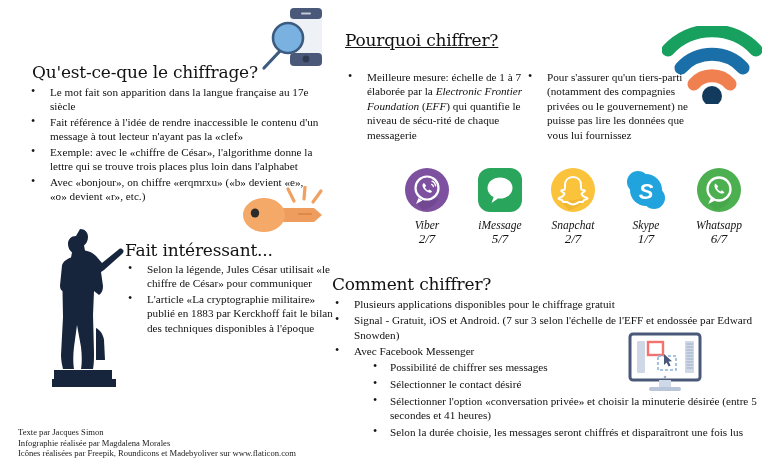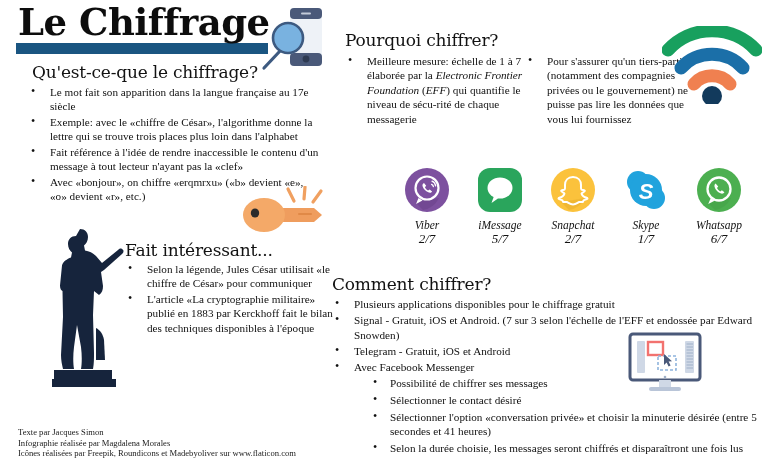--- a/index.html
+++ b/index.html
@@ -97,21 +97,21 @@
   #sec-quest .sec-h { padding-left: 4px; }
   #sec-quest ul.b > li { line-height: 14px; margin-bottom: 2px; }
 
   
   #sec-pourquoi {
     position: absolute;
     left: 345px;
     top: 30px;
     width: 415px;
   }
-  #sec-pourquoi .sec-h { margin-bottom: 4px; }
+  #sec-pourquoi .sec-h { margin-bottom: 20px; text-decoration: underline; }
   .two-col {
     display: flex;
     gap: 0;
   }
   .two-col .col-a { width: 180px; }
   .two-col .col-b { width: 182px; }
   .two-col ul.b > li { line-height: 14.4px; }
 
   
   #apps {
@@ -190,43 +190,39 @@
   #gfx-wifi  { left: 662px; top: 26px; }
   #gfx-key   { left: 236px; top: 186px; }
   #gfx-statue{ left: 52px;  top: 228px; }
   #gfx-monitor{left: 628px; top: 332px; }
 </style>
 </head>
 <body>
 
 <div class="canvas">
 
-  <div class="title-block">
-    <div class="main-title">Le Chiffrage</div>
-    <div class="title-rule"></div>
-  </div>
 
   <div class="gfx" id="gfx-phone">
     <svg width="74" height="70" viewBox="0 0 74 70">
       <rect x="32" y="2" width="32" height="58" rx="4" fill="#eef2f7"></rect>
       <rect x="32" y="2" width="32" height="11" rx="4" fill="#4a5979"></rect>
       <rect x="32" y="47" width="32" height="13" rx="4" fill="#4a5979"></rect>
       <rect x="43" y="6.5" width="10" height="2" rx="1" fill="#c3cbd9"></rect>
       <circle cx="48" cy="53" r="3.4" fill="#2e3a52"></circle>
       <line x1="22" y1="45" x2="6" y2="62" stroke="#3d5a80" stroke-width="3.2" stroke-linecap="round"></line>
       <circle cx="30" cy="32" r="15" fill="#79b2e0" stroke="#3d5a80" stroke-width="2.6"></circle>
     </svg>
   </div>
 
   <div id="sec-quest">
     <div class="sec-h">Qu'est-ce-que le chiffrage?</div>
     <ul class="b">
       <li>Le mot fait son apparition dans la langue française au 17e siècle</li>
+      <li>Fait référence à l'idée de rendre inaccessible le contenu d'un message à tout lecteur n'ayant pas la «clef»</li>
       <li>Exemple: avec le «chiffre de César», l'algorithme donne la lettre qui se trouve trois places plus loin dans l'alphabet</li>
-      <li>Fait référence à l'idée de rendre inaccessible le contenu d'un message à tout lecteur n'ayant pas la «clef»</li>
       <li>Avec «bonjour», on chiffre «erqmrxu» («b» devient «e», «o» devient «r», etc.)</li>
     </ul>
   </div>
 
   <div class="gfx" id="gfx-key">
     <svg width="92" height="56" viewBox="0 0 92 56">
       <g stroke="#f0a060" stroke-width="3.2" stroke-linecap="round">
         <line x1="58" y1="15" x2="52" y2="3"></line>
         <line x1="68" y1="13" x2="69" y2="1"></line>
         <line x1="77" y1="16" x2="85" y2="5"></line>
@@ -351,21 +347,20 @@
       <li>Selon la légende, Jules César utilisait «le chiffre de César» pour communiquer</li>
       <li>L'article «La cryptographie militaire» publié en 1883 par Kerckhoff fait le bilan des techniques disponibles à l'époque</li>
     </ul>
   </div>
 
   <div id="sec-comment">
     <div class="sec-h">Comment chiffrer?</div>
     <ul class="b">
       <li>Plusieurs applications disponibles pour le chiffrage gratuit</li>
       <li>Signal - Gratuit, iOS et Android. (7 sur 3 selon l'échelle de l'EFF et endossée par Edward Snowden)</li>
-      <li>Telegram - Gratuit, iOS et Android</li>
       <li>Avec Facebook Messenger</li>
     </ul>
     <ul class="b sub">
       <li>Possibilité de chiffrer ses messages</li>
       <li>Sélectionner le contact désiré</li>
       <li>Sélectionner l'option «conversation privée» et choisir la minuterie désirée (entre 5 secondes et 41 heures)</li>
       <li>Selon la durée choisie, les messages seront chiffrés et disparaîtront une fois lus</li>
     </ul>
   </div>
 

